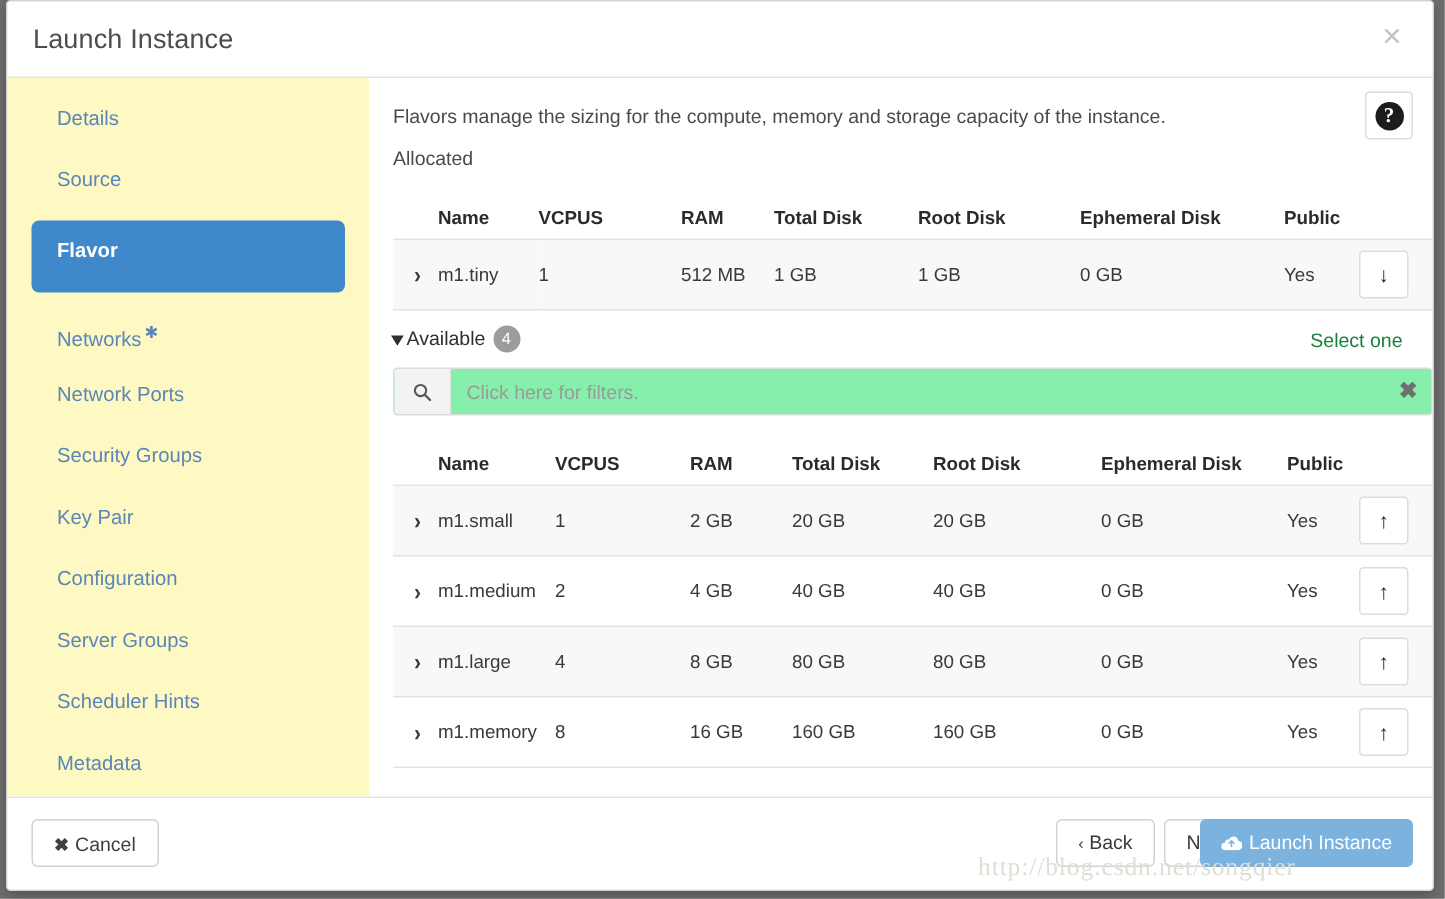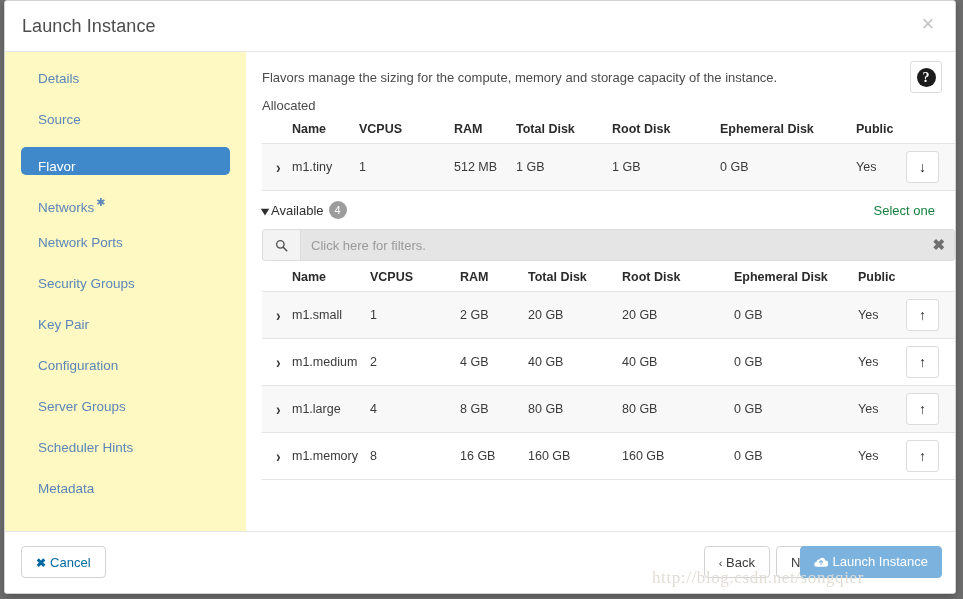--- a/index.html
+++ b/index.html
@@ -83,23 +83,24 @@
     font-size: 13.5px;
     color: #5b86b7;
     border-radius: 4px;
     cursor: pointer;
     white-space: nowrap;
   }
   .nav-spacer { height: 13px; }
   .nav-item.active {
     background: #3f88c9;
     color: #ffffff;
-    height: 28px;
+    height: 48px;
     line-height: 40px;
     border-radius: 5px;
+    font-weight: bold;
   }
   .nav-item .req-star {
     color: #5b86b7;
     font-size: 11px;
     vertical-align: super;
     margin-left: 2px;
   }
 
   
   .content {
@@ -148,21 +149,21 @@
     font-size: 13px;
     color: #4a4a4a;
     margin-top: 10px;
   }
 
   
   table.flavor-table {
     width: 693px;
     border-collapse: collapse;
     table-layout: fixed;
-    margin-top: 4px;
+    margin-top: 20px;
   }
   table.flavor-table th {
     font-size: 12.5px;
     font-weight: bold;
     color: #2b2b2b;
     text-align: left;
     padding: 5px 0 7px 0;
     border: 0;
     white-space: nowrap;
   }
@@ -268,21 +269,21 @@
   }
 
   
   .filter-wrap {
     position: relative;
     width: 693px;
     height: 32px;
     margin-top: 6px;
     border: 1px solid #dcdcdc;
     border-radius: 3px;
-    background: #e5e5e5;
+    background: #86efac;
     display: flex;
     align-items: stretch;
   }
   .filter-icon {
     width: 38px;
     border-right: 1px solid #dcdcdc;
     background: #f3f3f3;
     display: flex;
     align-items: center;
     justify-content: center;
@@ -330,21 +331,21 @@
     font-family: "Liberation Sans", sans-serif;
     line-height: 1;
   }
   .btn-cancel {
     left: 16px;
     top: 14px;
     height: 32px;
     padding: 0 14px;
     background: #fff;
     border: 1px solid #d2d2d2;
-    color: #0369a1;
+    color: #404040;
   }
   .btn-back {
     right: 185px;
     top: 14px;
     height: 32px;
     padding: 0 14px;
     background: #fff;
     border: 1px solid #d2d2d2;
     color: #3a3a3a;
   }

